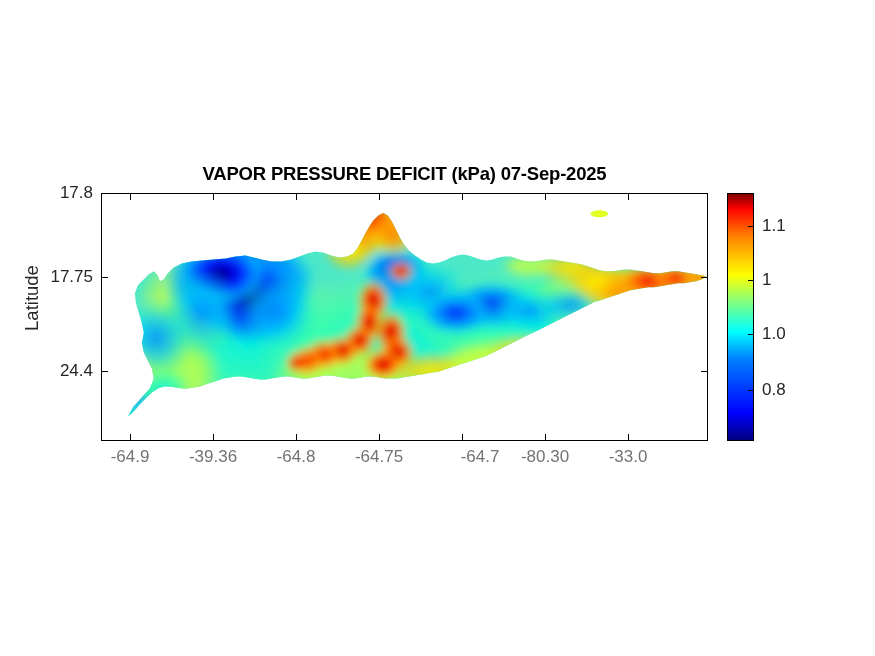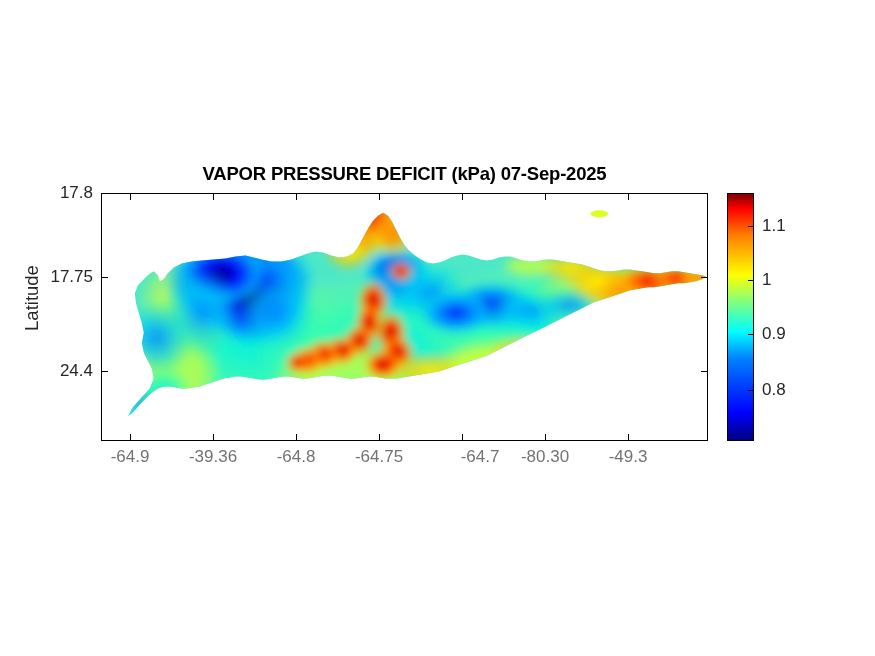--- a/index.html
+++ b/index.html
@@ -404,33 +404,33 @@
   <div class="tick-y right" style="top:277px;"></div>
   <div class="tick-y" style="top:371px;"></div>
   <div class="tick-y right" style="top:371px;"></div>
 
   <div class="xticklabel" style="left:130px;">-64.9</div>
   <div class="xticklabel" style="left:213px;">-39.36</div>
   <div class="xticklabel" style="left:296px;">-64.8</div>
   <div class="xticklabel" style="left:379px;">-64.75</div>
   <div class="xticklabel" style="left:480px;">-64.7</div>
   <div class="xticklabel" style="left:545px;">-80.30</div>
-  <div class="xticklabel" style="left:628px;">-49.3</div>
+  <div class="xticklabel" style="left:628px;">-33.0</div>
 
   <div id="ylabels-col">
     <div class="yticklabel" style="top:193px;margin-left:36px;">17.8</div>
     <div class="yticklabel" style="top:277px;">17.75</div>
     <div class="yticklabel" style="top:371px;">24.4</div>
   </div>
 
   <div id="ylabel">Latitude</div>
 
   <div id="colorbar"></div>
   <div class="cb-tick" style="top:226px;"></div>
   <div class="cb-tick" style="top:280px;"></div>
   <div class="cb-tick" style="top:334px;"></div>
   <div class="cb-tick" style="top:390px;"></div>
   <div class="cb-label" style="top:226px;">1.1</div>
   <div class="cb-label" style="top:280px;">1</div>
-  <div class="cb-label" style="top:334px;">0.9</div>
+  <div class="cb-label" style="top:334px;">1.0</div>
   <div class="cb-label" style="top:390px;">0.8</div>
 
 </div>
 
 </body></html>

